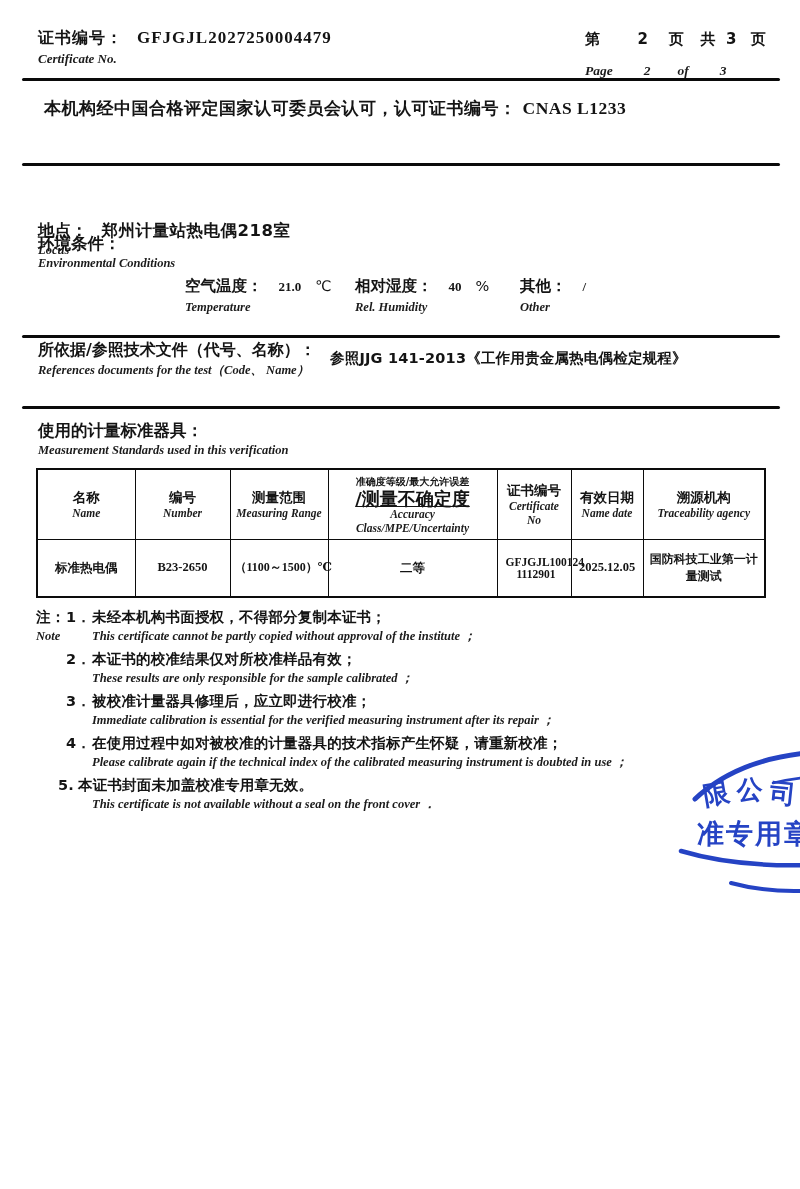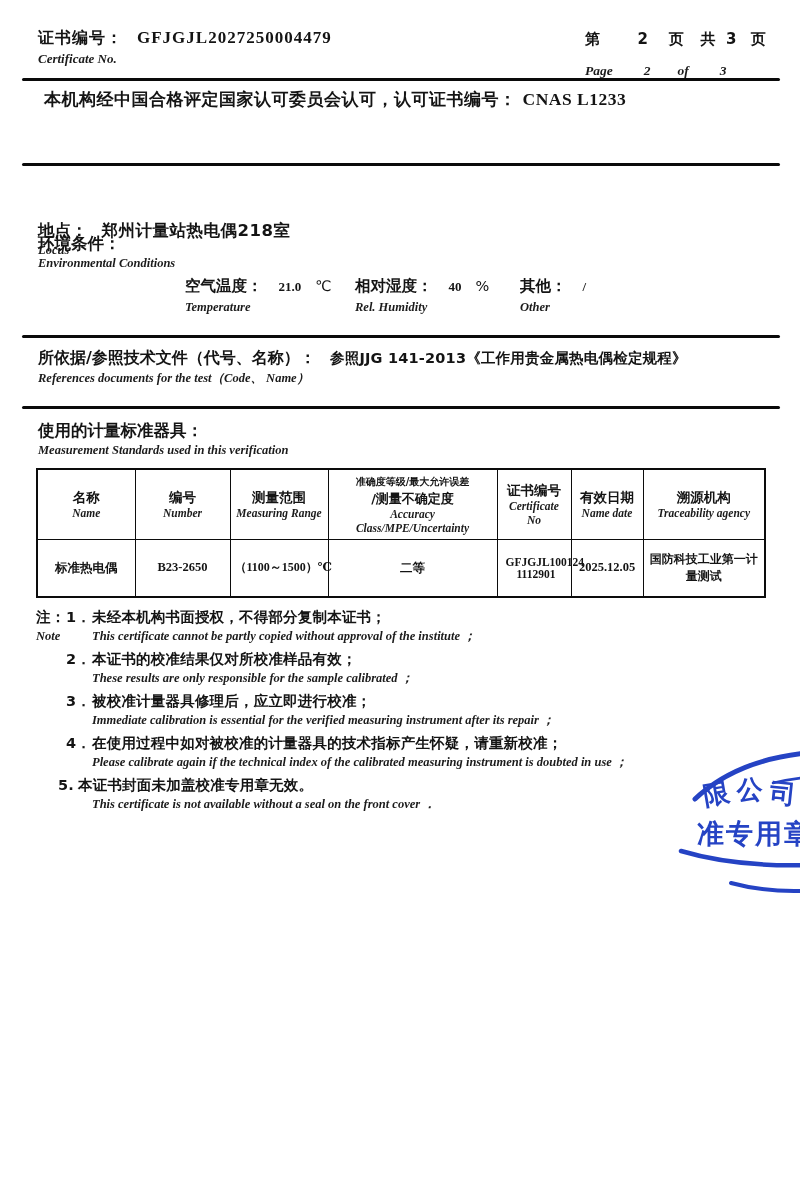--- a/index.html
+++ b/index.html
@@ -20,41 +20,41 @@
   .hdr-left .line1 { font-size:16px; font-weight:bold; letter-spacing:1px; }
   .hdr-left .certno { margin-left:14px; font-family:"Liberation Serif","DejaVu Serif",serif; font-style:normal; font-weight:bold; font-size:17px; letter-spacing:1px; }
   .hdr-left .line2 { font-size:13px; margin-top:2px; }
   .hdr-right { left:585px; top:30px; width:190px; }
   .hdr-right .row { display:flex; align-items:baseline; }
   .hdr-right .t { display:inline-block; text-align:center; }
   .hdr-right .cnr { font-size:15px; font-weight:bold; }
   .hdr-right .enr { font-size:13.5px; }
 
   
-  .accr { left:44px; top:88px; }
+  .accr { left:44px; top:97px; }
   .accr .line1 { font-size:17px; font-weight:bold; letter-spacing:0.5px; }
   .accr .code { font-family:"Liberation Serif","DejaVu Serif",serif; font-weight:bold; font-size:17.5px; margin-left:6px; letter-spacing:0.5px; }
   .accr .line2 { font-size:13.5px; margin-top:5px; letter-spacing:0.2px; }
 
   
   .loc { left:38px; top:184px;margin-top:36px; }
   .label-cn { font-size:16.5px; font-weight:bold; }
   .label-en { font-size:12.5px; margin-top:1px; }
   .loc .val { font-size:16.5px; font-weight:600; margin-left:14px; letter-spacing:0.5px; }
   .envt { left:38px; top:233px; }
   .envrow { left:185px; top:276px; width:580px; }
   .envrow .grp { position:absolute; top:0; }
   .g-temp { left:0; } .g-hum { left:170px; } .g-other { left:335px; }
   .envrow .lab { font-size:15.5px; font-weight:bold; }
   .envrow .val { font-size:13px; font-family:"Liberation Serif","DejaVu Serif",serif; font-weight:600; margin-left:16px; }
   .envrow .unit { font-size:14.5px; margin-left:14px; }
   .envrow .sub { font-size:12.5px; margin-top:3px; }
 
   
-  .refs-label { left:38px; top:348px; }
+  .refs-label { left:38px; top:340px; }
   .refs-label .label-cn { font-size:16px; }
   .refs-value { left:330px; top:349px; font-size:14.5px; font-weight:bold; letter-spacing:0.2px; }
 
   
   .stdt { left:38px; top:420px; }
   table.std { position:absolute; left:36px; top:468px; width:728px; border-collapse:collapse; table-layout:fixed; }
   table.std th, table.std td { border:1.6px solid #0c0c0c; text-align:center; vertical-align:middle; padding:3px 4px; }
   table.std { border:2.2px solid #0c0c0c; }
   table.std th { height:70px; }
   table.std td { height:58px; }
@@ -184,21 +184,21 @@
       <th>
         <span class="th-cn">编号</span>
         <span class="th-en en">Number</span>
       </th>
       <th>
         <span class="th-cn">测量范围</span>
         <span class="th-en en">Measuring Range</span>
       </th>
       <th>
         <span class="th-cn nowrap" style="font-size:10px;">准确度等级/最大允许误差</span>
-        <span class="th-cn" style="font-size:13px;">/测量不确定度</span>
+        <span class="th-cn" style="font-size:18px;text-decoration:underline;">/测量不确定度</span>
         <span class="th-en en">Accuracy Class/MPE/Uncertainty</span>
       </th>
       <th>
         <span class="th-cn">证书编号</span>
         <span class="th-en en">Certificate No</span>
       </th>
       <th>
         <span class="th-cn">有效日期</span>
         <span class="th-en en">Name date</span>
       </th>

